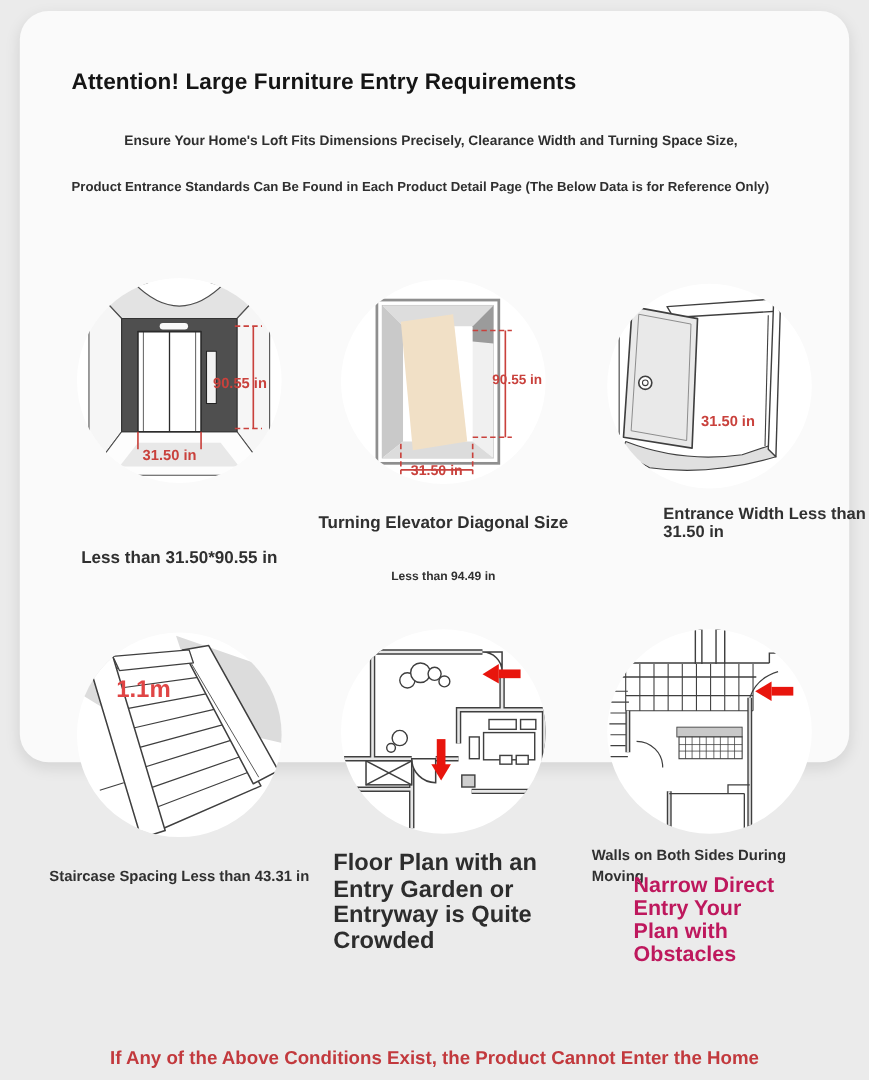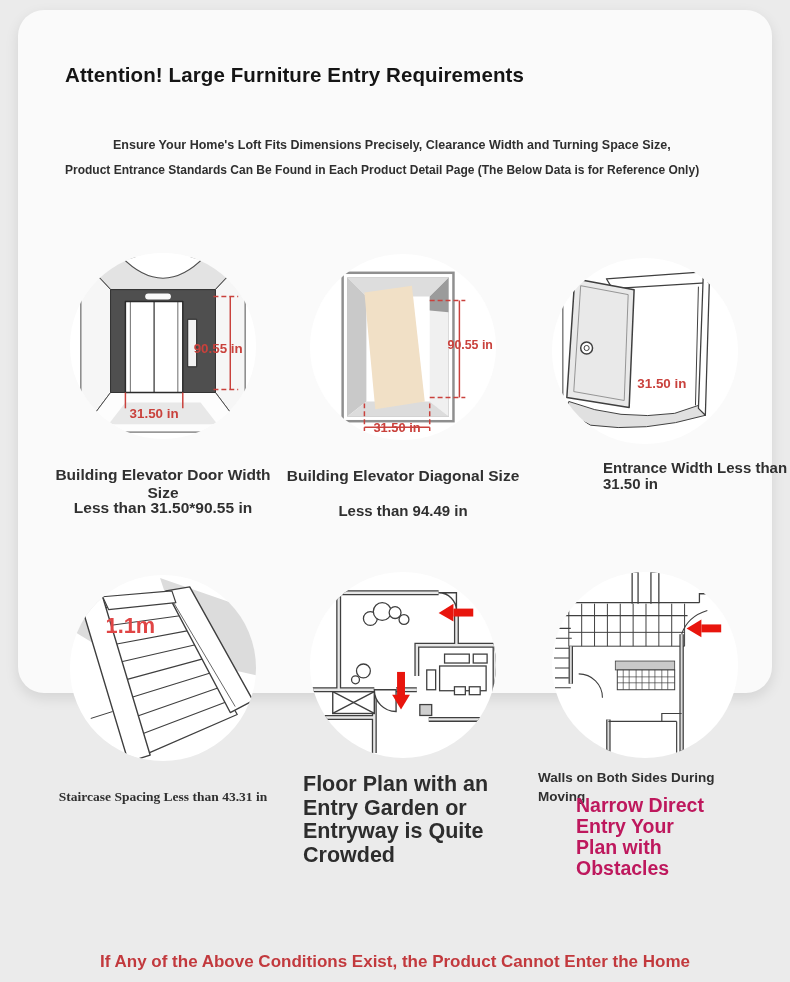--- a/index.html
+++ b/index.html
@@ -14,31 +14,31 @@
     background:#fafafa;border-radius:26px;
     box-shadow:0 5px 14px rgba(0,0,0,0.10);
   }
   .title{
     position:absolute;left:47px;top:53px;
     font-size:20.5px;font-weight:700;color:#151515;letter-spacing:0.1px;
   }
   .sub{
     position:absolute;left:47px;font-weight:700;color:#2f2f2f;
   }
-  .sub1{top:128px;font-size:12.5px;padding-left:48px;}
+  .sub1{top:111px;font-size:12.5px;padding-left:48px;}
   .sub2{top:153px;font-size:12px;}
   .fig{position:absolute;width:188px;height:188px;}
   .cap{position:absolute;font-weight:700;color:#303030;}
   .cap-c{text-align:center;}
   .cap1a{left:25px;top:456px;width:240px;font-size:15.5px;}
   .cap1b{left:25px;top:489px;width:240px;font-size:15.5px;}
   .cap2a{left:265px;top:457px;width:240px;font-size:15.5px;}
-  .cap2b{left:265px;top:492px;width:240px;font-size:15px;}
+  .cap2b{left:265px;top:508px;width:240px;font-size:11px;}
   .cap3{left:553px;top:450px;width:200px;font-size:15px;line-height:15.5px;margin-left:32px;}
-  .cap4{left:0px;top:779px;width:290px;font-size:13.5px;font-family:Liberation Serif, serif;}
+  .cap4{left:0px;top:779px;width:290px;font-size:13.5px;}
   .cap5{left:285px;top:763px;width:230px;font-size:21.5px;line-height:23.5px;color:#2d2d2d;}
   .cap6s{left:520px;top:759px;width:210px;font-size:13.5px;line-height:18.5px;}
   .cap6l{left:558px;top:785px;width:180px;font-size:19.5px;line-height:21px;color:#be185d;}
   .warning{
     position:absolute;left:0;top:908px;width:754px;text-align:center;
     font-size:17px;font-weight:700;color:#c2393d;margin-top:34px;
   }
   svg text{font-family:"Liberation Sans", sans-serif;}
 </style>
 </head>
@@ -237,24 +237,23 @@
           <path d="M73,100 L73,120 M79,100 L79,120 M86,100 L86,120 M92,100 L92,120 M99,100 L99,120 M105,100 L105,120 M112,100 L112,120 M118,100 L118,120 M67,107 L125,107 M67,113 L125,113" stroke="#3f3f3f" stroke-width="0.7" fill="none"></path>
         </g>
         <g fill="#e8150d">
           <rect x="152" y="54" width="20" height="8"></rect>
             <polygon points="152,49 152,67 137,58"></polygon>
         </g>
       </g>
     </svg>
   </div>
 
-  <div class="cap cap-c cap1a">Building Elevator Door Width Size</div>
   <div class="cap cap-c cap1b">Less than 31.50*90.55 in</div>
 
-  <div class="cap cap-c cap2a">Building Elevator Diagonal Size</div>
+  <div class="cap cap-c cap2a">Turning Elevator Diagonal Size</div>
   <div class="cap cap-c cap2b">Less than 94.49 in</div>
 
   <div class="cap cap3">
     <div>Entrance Width Less than</div>
     <div>31.50 in</div>
   </div>
 
   <div class="cap cap-c cap4">Staircase Spacing Less than 43.31 in</div>
 
   <div class="cap cap6s">

